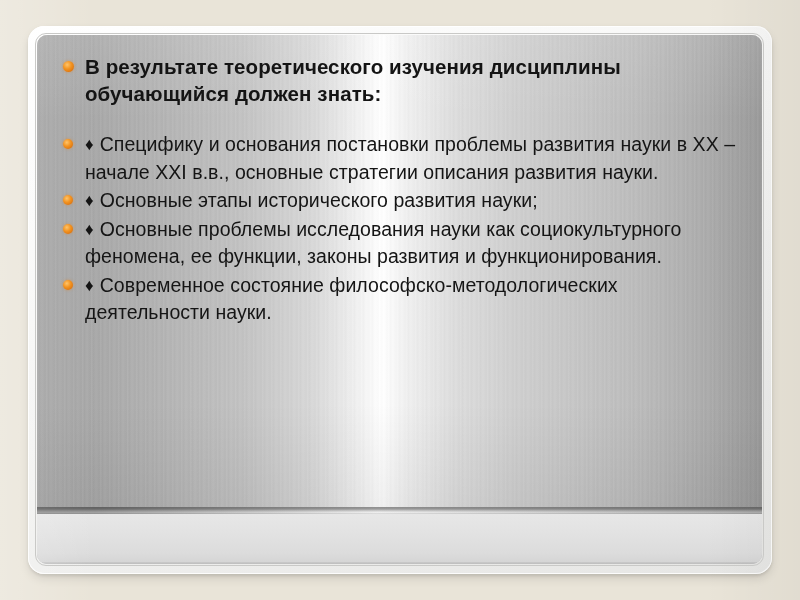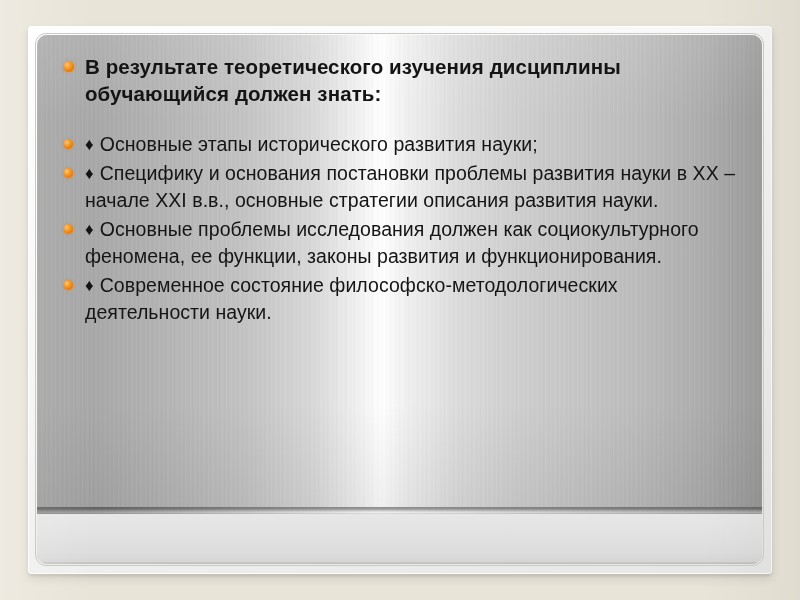--- a/index.html
+++ b/index.html
@@ -34,21 +34,21 @@
                                 rgba(255,255,255,0) 88%, rgba(0,0,0,.035));
   }
 
   
   #slide-frame {
     position: absolute;
     left: 28px;
     top: 26px;
     width: 744px;
     height: 548px;
-    border-radius: 4px;
+    border-radius: 16px;
     background: linear-gradient(160deg, #ffffff 0%, #f6f6f5 40%, #e6e6e4 100%);
     box-shadow:
       0 2px 3px rgba(0,0,0,.10),
       0 5px 10px rgba(0,0,0,.10),
       inset 0 0 0 1px rgba(255,255,255,.85);
     padding: 9px 10px 10px 9px;
   }
 
   
   #slide-frame::before {
@@ -238,31 +238,31 @@
 
         <div id="heading" class="bullet-row">
           <span class="dot"></span>
           <span>В результате теоретического изучения дисциплины обучающийся должен знать:</span>
         </div>
 
         <div id="points">
 
           <div class="point">
             <span class="dot"></span>
+            <span class="diamond">♦</span><span>Специфику и основания постановки проблемы развития науки в XX – начале XXI в.в., основные стратегии описания развития науки.</span>
+          </div>
+
+          <div class="point">
+            <span class="dot"></span>
             <span class="diamond">♦</span><span>Основные этапы исторического развития науки;</span>
           </div>
 
           <div class="point">
             <span class="dot"></span>
-            <span class="diamond">♦</span><span>Специфику и основания постановки проблемы развития науки в XX – начале XXI в.в., основные стратегии описания развития науки.</span>
-          </div>
-
-          <div class="point">
-            <span class="dot"></span>
-            <span class="diamond">♦</span><span>Основные проблемы исследования должен как социокультурного феномена, ее функции, законы развития и функционирования.</span>
+            <span class="diamond">♦</span><span>Основные проблемы исследования науки как социокультурного феномена, ее функции, законы развития и функционирования.</span>
           </div>
 
 
           <div class="point">
             <span class="dot"></span>
             <span class="diamond">♦</span><span>Современное состояние философско-методологических деятельности науки.</span>
           </div>
 
         </div>
       </div>

